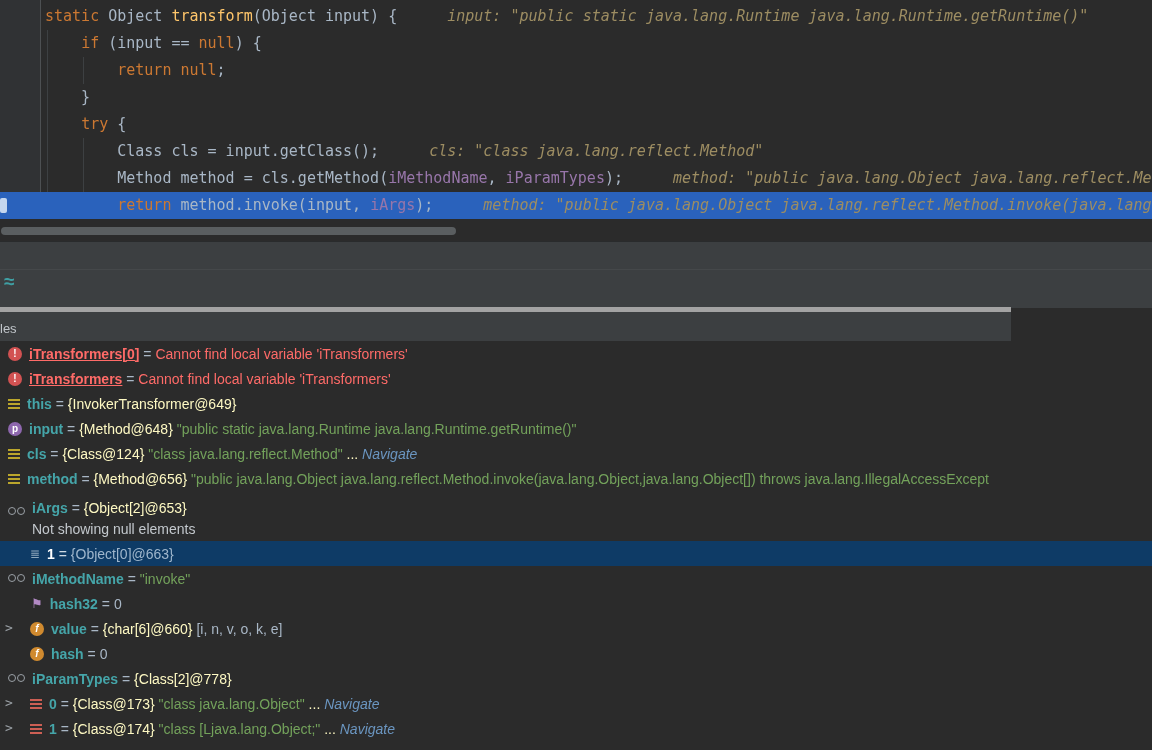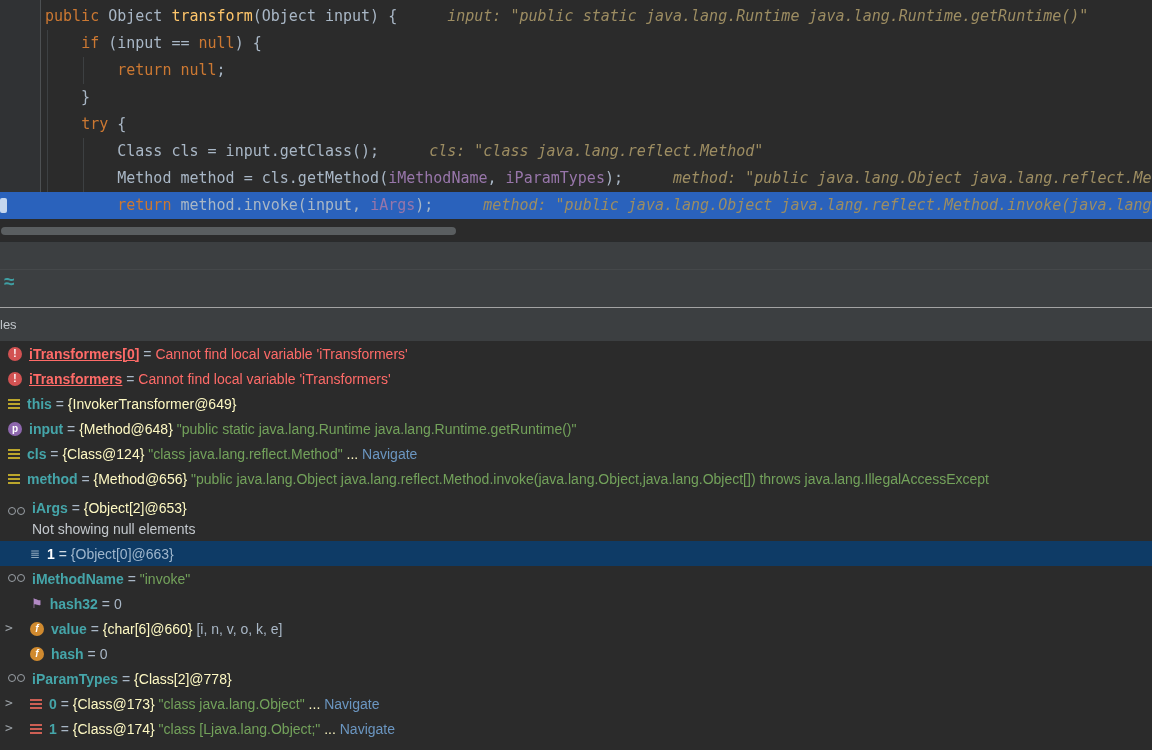--- a/index.html
+++ b/index.html
@@ -26,21 +26,21 @@
   
   .hscroll{position:absolute;top:219px;left:0;width:1152px;height:22px;background:#2b2b2b;}
   .thumb{position:absolute;top:8px;left:1px;width:455px;height:8px;border-radius:4px;background:#5a5e60;}
 
   
   .midbar{position:absolute;top:241px;left:0;width:1152px;height:66px;background:#3c3f41;border-top:1px solid #292b2c;}
   .mid-sep{position:absolute;top:27px;left:0;width:100%;height:1px;background:#45484a;}
   .mid-icon{position:absolute;left:4px;top:30px;color:#3f9fa3;font-size:19px;font-weight:bold;line-height:1;cursor:pointer;}
 
   
-  .panel-header{position:absolute;top:307px;left:0;width:1152px;height:34px;background:#3c3f41;border-top:1px solid #a3a3a3;}
+  .panel-header{position:absolute;top:307px;left:0;width:1011px;height:34px;background:#3c3f41;border-top:5px solid #a3a3a3;}
   .panel-label{position:absolute;left:0;top:9px;font-size:13px;color:#c0c5ca;}
 
   
   .vars{position:absolute;top:341px;left:0;width:1152px;height:409px;background:#2b2b2b;overflow:hidden;}
   .vrow{position:relative;height:25px;display:flex;align-items:center;font-size:14px;}
   .vrow.selected{background:#0e3b66;}
   .vtext{white-space:pre;}
   .chev{position:absolute;left:5px;top:4px;color:#9aa0a6;font-size:13px;
         font-family:"DejaVu Sans Mono","Liberation Mono",monospace;cursor:pointer;}
   .vicon{margin-right:7px;flex:none;display:inline-block;}
@@ -58,39 +58,39 @@
         border:1.5px solid #9aa0a6;border-radius:50%;}
   .icon-watch-glasses::before{left:0;}
   .icon-watch-glasses::after{right:0;}
 
   .seg-name{color:#45a5a9;font-weight:bold;}
   .seg-err-name{color:#ff6b68;font-weight:bold;text-decoration:underline;}
   .seg-err{color:#ff6b68;}
   .seg-eq{color:#a9b7c6;}
   .seg-ref{color:#fef9c3;}
   .seg-str{color:#73a25b;}
-  .seg-link{color:#6b96c1;cursor:pointer;}
+  .seg-link{color:#6b96c1;cursor:pointer;font-style:italic;}
   .seg-note{color:#c3c8cd;}
   .seg-plainv{color:#a9b7c6;}
   .selected .seg-name{color:#ffffff;}
   .selected .seg-ref{color:#9fb6cc;}
   .selected .seg-eq{color:#d0dae4;}
 </style>
 </head>
 <body>
 
 <div id="app">
 
   <div class="editor">
     <div class="gutter"></div>
     <div class="guide g1"></div>
     <div class="guide g2a"></div>
     <div class="guide g2b"></div>
     <div class="lines" id="code-lines">
-        <div class="line"><span class="tok-kw">public</span><span class="tok-plain"> Object </span><span class="tok-fn">transform</span><span class="tok-plain">(Object input) {</span><span class="hint">input: "public static java.lang.Runtime java.lang.Runtime.getRuntime()"</span></div>
+        <div class="line"><span class="tok-kw">static</span><span class="tok-plain"> Object </span><span class="tok-fn">transform</span><span class="tok-plain">(Object input) {</span><span class="hint">input: "public static java.lang.Runtime java.lang.Runtime.getRuntime()"</span></div>
         <div class="line"><span class="tok-plain">    </span><span class="tok-kw">if</span><span class="tok-plain"> (input == </span><span class="tok-kw">null</span><span class="tok-plain">) {</span></div>
         <div class="line"><span class="tok-plain">        </span><span class="tok-kw">return</span><span class="tok-plain"> </span><span class="tok-kw">null</span><span class="tok-plain">;</span></div>
         <div class="line"><span class="tok-plain">    }</span></div>
         <div class="line"><span class="tok-plain">    </span><span class="tok-kw">try</span><span class="tok-plain"> {</span></div>
         <div class="line"><span class="tok-plain">        Class cls = input.getClass();</span><span class="hint">cls: "class java.lang.reflect.Method"</span></div>
         <div class="line"><span class="tok-plain">        Method method = cls.getMethod(</span><span class="tok-field">iMethodName</span><span class="tok-plain">, </span><span class="tok-field">iParamTypes</span><span class="tok-plain">);</span><span class="hint">method: "public java.lang.Object java.lang.reflect.Method.invoke(java.lang.Object,java.lang.Object[])"</span></div>
         <div class="line exec"><span class="tok-plain">        </span><span class="tok-kw">return</span><span class="tok-plain"> method.invoke(input, </span><span class="tok-field">iArgs</span><span class="tok-plain">);</span><span class="hint">method: "public java.lang.Object java.lang.reflect.Method.invoke(java.lang.Object,java.lang.Object[]) throws"</span></div>
       </div>
   </div>
 

